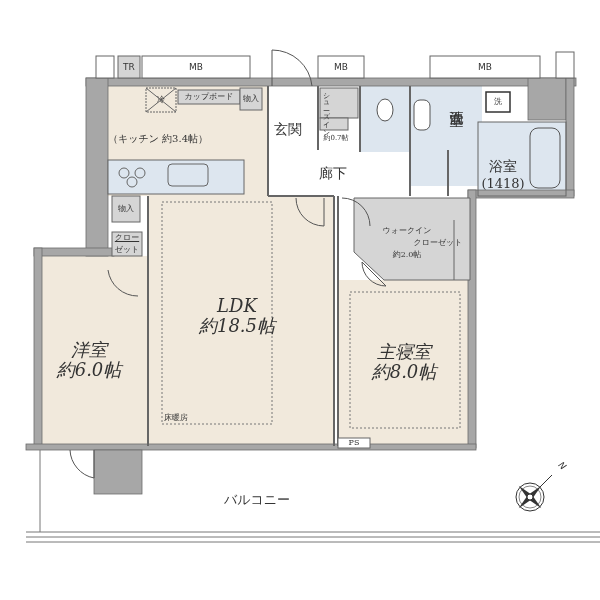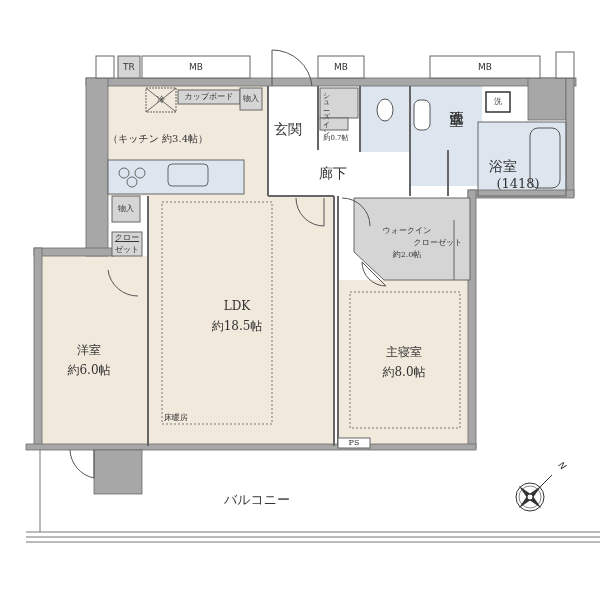--- a/index.html
+++ b/index.html
@@ -1,20 +1,20 @@
 <!DOCTYPE html>
 <html><head>
 <meta charset="utf-8">
 <style>
   html,body{margin:0;padding:0;background:#ffffff;}
   body{width:600px;height:600px;position:relative;overflow:hidden;font-family:"DejaVu Serif","Liberation Serif",serif;color:#333;}
   #plan{position:absolute;left:0;top:0;width:600px;height:600px;}
   .lbl{position:absolute;white-space:nowrap;color:#333;line-height:1;}
   .c{transform:translate(-50%,-50%);text-align:center;}
-  .room-big{font-size:12px;}
+  .room-big{font-size:18px;font-style:italic;}
   .room-mid{font-size:14px;}
   .small{font-size:9px;font-family:"DejaVu Sans","Liberation Sans",sans-serif;}
   .tiny{font-size:8px;}
   .vert{writing-mode:vertical-rl;letter-spacing:1px;}
 </style>
 </head>
 <body>
 
 <svg id="plan" viewBox="0 0 600 600" xmlns="http://www.w3.org/2000/svg">
 
@@ -142,21 +142,21 @@
 <div class="lbl room-mid c" style="left:288px;top:129px;text-align:right;">玄関</div>
 <div class="lbl room-mid c" style="left:333px;top:173px;">廊下</div>
 <div class="lbl tiny vert" style="left:322px;top:88px;font-size:7px;">
   <span>シュー</span><span>ズイン</span>
 </div>
 <div class="lbl tiny c" style="left:336px;top:138px;font-size:7px;">約0.7帖</div>
 
 <div class="lbl room-mid vert" style="left:450px;top:100px;">洗面室</div>
 <div class="lbl tiny c" style="left:498px;top:102px;">洗</div>
 <div class="lbl room-mid c" style="left:503px;top:166px;">浴室</div>
-<div class="lbl room-mid c" style="left:503px;top:183px;font-size:13px;margin-left:15px;">(1418)</div>
+<div class="lbl room-mid c" style="left:503px;top:183px;font-size:13px;">(1418)</div>
 
 <div class="lbl tiny c" style="left:407px;top:231px;">ウォークイン</div>
 <div class="lbl tiny c" style="left:407px;top:243px;margin-left:31px;">クローゼット</div>
 <div class="lbl tiny c" style="left:407px;top:255px;">約2.0帖</div>
 
 <div class="lbl room-big c" style="left:237px;top:306px;">LDK</div>
 <div class="lbl room-big c" style="left:237px;top:326px;">約18.5帖</div>
 <div class="lbl room-big c" style="left:89px;top:350px;">洋室</div>
 <div class="lbl room-big c" style="left:89px;top:370px;">約6.0帖</div>
 <div class="lbl room-big c" style="left:404px;top:352px;">主寝室</div>

